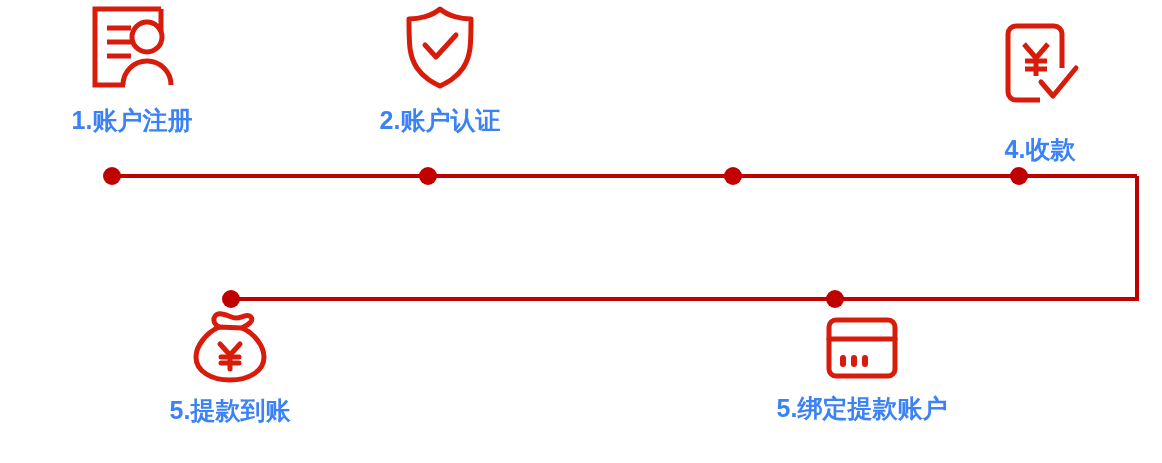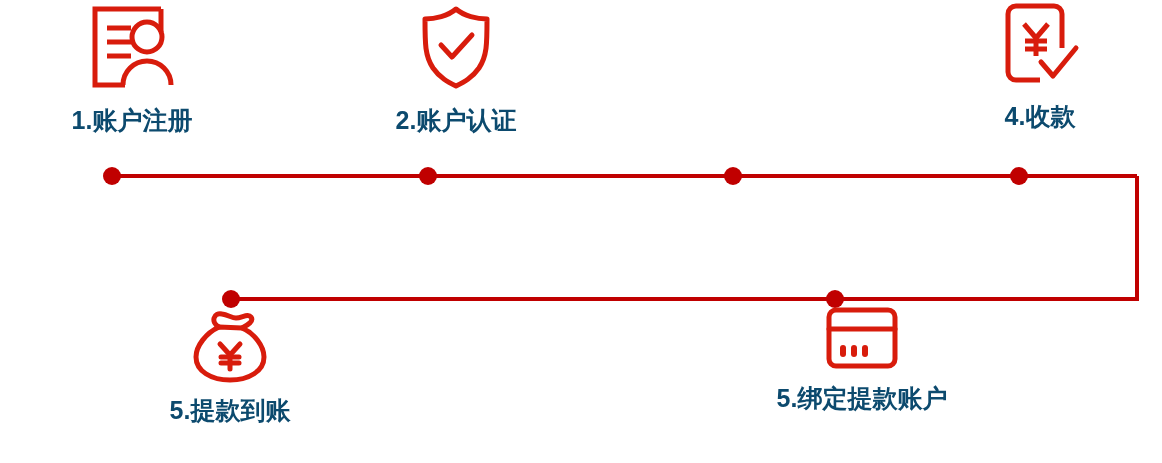--- a/index.html
+++ b/index.html
@@ -29,36 +29,36 @@
     display: flex;
     flex-direction: column;
     align-items: center;
   }
   .step-icon {
     display: block;
   }
   .step-label {
     font-size: 25px;
     font-weight: bold;
-    color: #0c4a6e;
+    color: #3b82f6;
     white-space: nowrap;
     letter-spacing: 0px;
     line-height: 1;
   }
   
   .step-top .step-label { margin-top: 14px; }
   
   .step-bottom .step-label { margin-top: 10px; }
 
   .s1 { left: 42px;  top: 4px; width: 180px; }
-  .s2 { left: 366px; top: 4px; width: 180px; }
+  .s2 { left: 350px; top: 4px; width: 180px; }
   .s3 { left: 655px; top: 2px; width: 180px; }
-  .s4 { left: 950px; top: 0; width: 180px; }
+  .s4 { left: 950px; top: 20px; width: 180px; gap: 13px; }
 
-  .s5 { left: 742px; top: 304px; width: 240px; }
+  .s5 { left: 742px; top: 314px; width: 240px; }
   .s6 { left: 135px; top: 308px; width: 190px; }
 </style>
 </head>
 <body>
 
 <div id="flow-root">
 
   <svg class="flow-svg" viewBox="0 0 1162 463">
 
     <line x1="112" y1="176" x2="1137" y2="176" stroke="#c00000" stroke-width="4" stroke-linecap="butt"></line>

